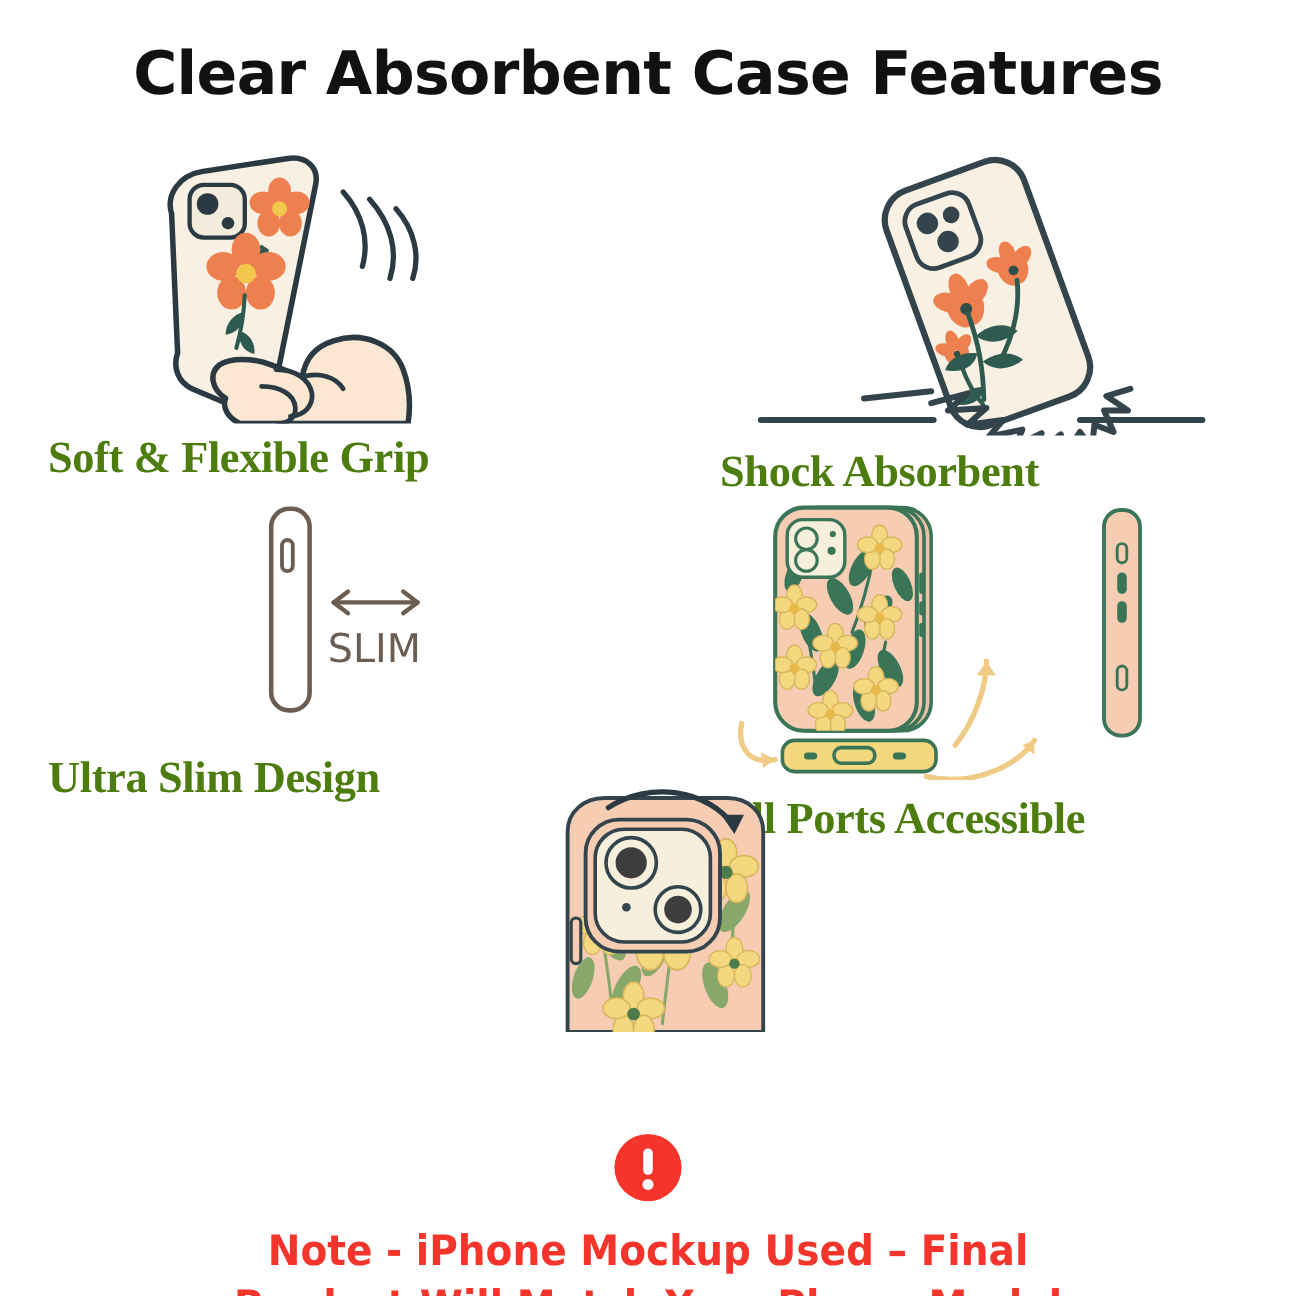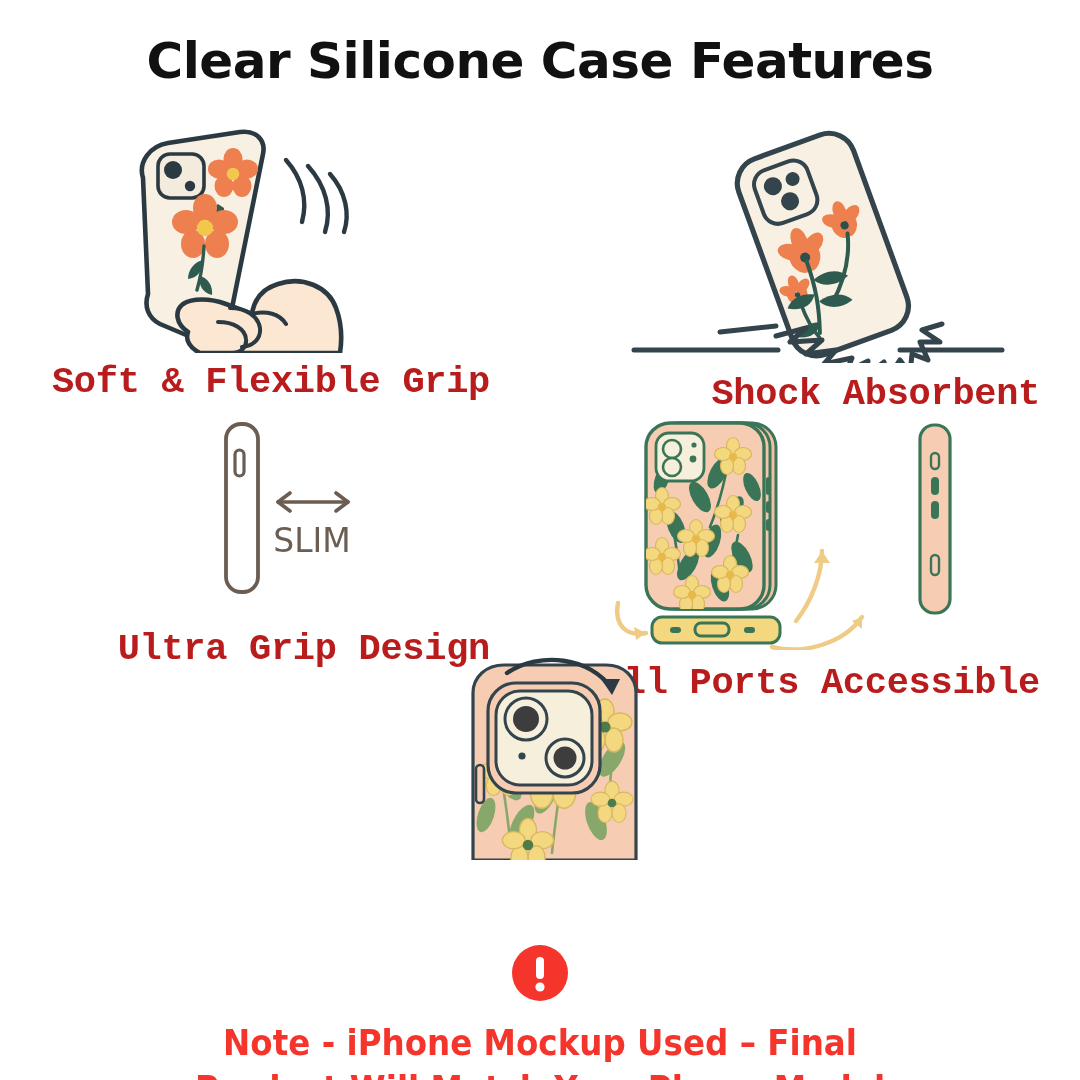--- a/index.html
+++ b/index.html
@@ -40,25 +40,25 @@
   
   .feature {
     position: absolute;
   }
   .feature-art {
     position: relative;
     width: 100%;
     display: block;
   }
   .feature-label {
-    text-align: right;
-    font-family: Liberation Mono, monospace;
+    text-align: left;
+    font-family: Liberation Serif, serif;
     font-weight: 700;
     font-size: 37px;
-    color: #b91c1c;
+    color: #4d7c0f;
     letter-spacing: -0.3px;
     line-height: 1.15;
     white-space: nowrap;
   }
 
   
   #feature-grip       { left: 40px;  top: 118px; width: 450px; }
   #feature-shock      { left: 600px; top: 128px; width: 440px; }
   #feature-slim       { left: 40px;  top: 406px; width: 450px; }
   #feature-ports      { left: 600px; top: 415px; width: 440px; }
@@ -100,21 +100,21 @@
     max-width: 840px;
     transform: scaleX(0.93);
     transform-origin: center top;
   }
 </style>
 </head>
 <body>
 
 <div id="infographic">
 
-  <div class="page-title">Clear Silicone Case Features</div>
+  <div class="page-title">Clear Absorbent Case Features</div>
 
   <div class="feature" id="feature-grip">
     <svg class="feature-art" viewBox="0 0 450 235" width="450" height="235">
 
       <path d="M103 60 C 98 44, 110 28, 128 25 L 200 14 C 216 12, 226 22, 223 36
                L 190 200 C 186 218, 172 228, 158 222 L 120 206 C 108 200, 104 188, 108 176 Z" fill="#f8f1e3" stroke="#2b3a42" stroke-width="4.6" stroke-linejoin="round"></path>
 
       <rect x="118" y="36" width="46" height="44" rx="12" fill="#f3ebdb" stroke="#2b3a42" stroke-width="3.6"></rect>
       <circle cx="133" cy="52" r="9" fill="#2b3a42"></circle>
       <circle cx="150" cy="68" r="5.2" fill="#2b3a42"></circle>
@@ -239,21 +239,21 @@
       <rect x="195" y="44" width="9" height="26" rx="4.5" fill="#ffffff" stroke="#6b5d52" stroke-width="3.2"></rect>
 
       <g stroke="#6b5d52" stroke-width="3.6" fill="none" stroke-linecap="round" stroke-linejoin="round">
         <line x1="238" y1="96" x2="308" y2="96"></line>
         <polyline points="250,87 238,96 250,105"></polyline>
         <polyline points="296,87 308,96 296,105"></polyline>
       </g>
 
       <text x="272" y="146" text-anchor="middle" font-family="DejaVu Sans, sans-serif" font-size="33" fill="#6b5d52">SLIM</text>
     </svg>
-    <div class="feature-label">Ultra Grip Design</div>
+    <div class="feature-label">Ultra Slim Design</div>
   </div>
 
   <div class="feature" id="feature-ports">
     <svg class="feature-art" viewBox="0 0 440 235" width="440" height="235">
       <defs>
         <clipPath id="caseClip">
           <rect x="46" y="8" width="118" height="186" rx="24"></rect>
         </clipPath>
       </defs>
 

